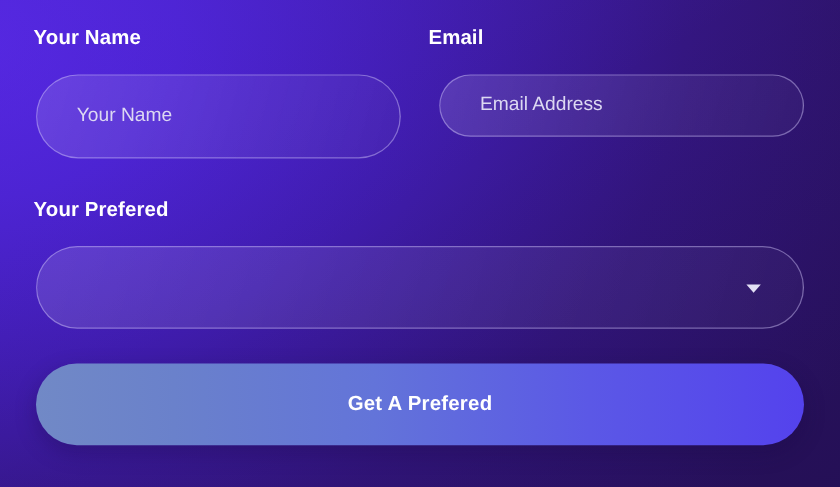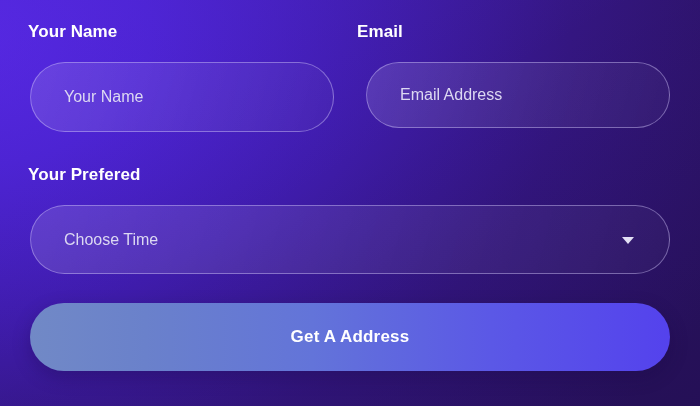--- a/index.html
+++ b/index.html
@@ -73,21 +73,21 @@
     left: 30px;
     top: 62px;
     width: 304px;
     height: 70px;
   }
 
   .input-email {
     left: 366px;
     top: 62px;
     width: 304px;
-    height: 66px;
+    height: 52px;
   }
 
   .select-time {
     left: 30px;
     top: 205px;
     width: 640px;
     height: 69px;
   }
 
   .caret {
@@ -137,22 +137,21 @@
 
     <div class="field-label label-email">Email</div>
 
     <div class="pill input-email">
       <span class="placeholder">Email Address</span>
     </div>
 
     <div class="field-label label-time">Your Prefered</div>
 
     <div class="pill select-time">
-      <span class="placeholder">Choose Time</span>
       <span class="caret"></span>
     </div>
 
     <button class="submit-button">
-      <span>Get A Address</span>
+      <span>Get A Prefered</span>
     </button>
 
   </div>
 </div>
 
 </body></html>

